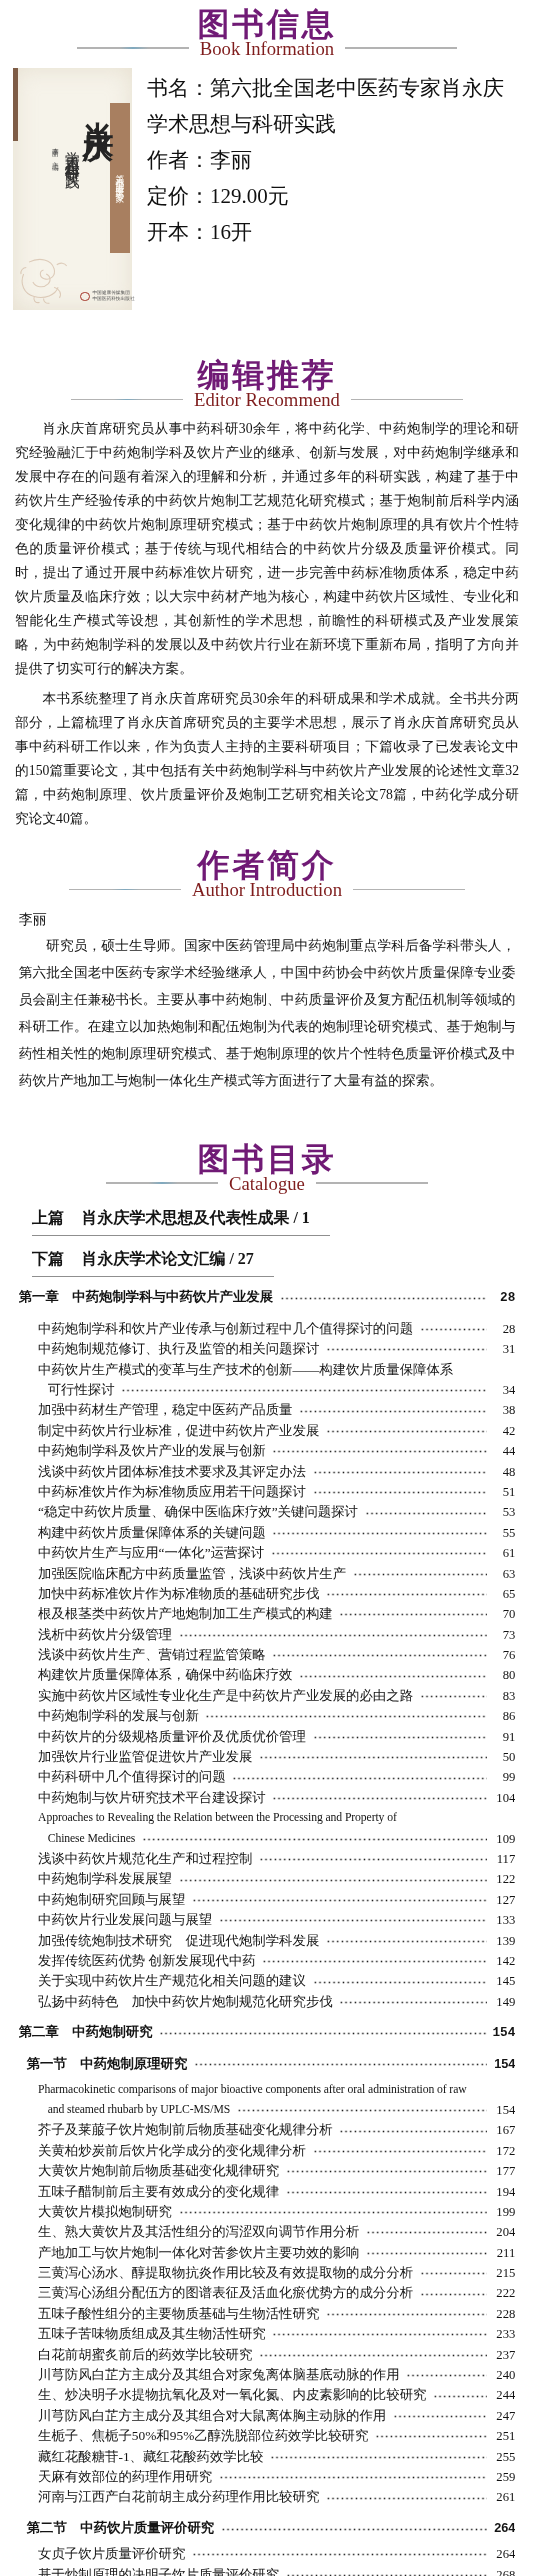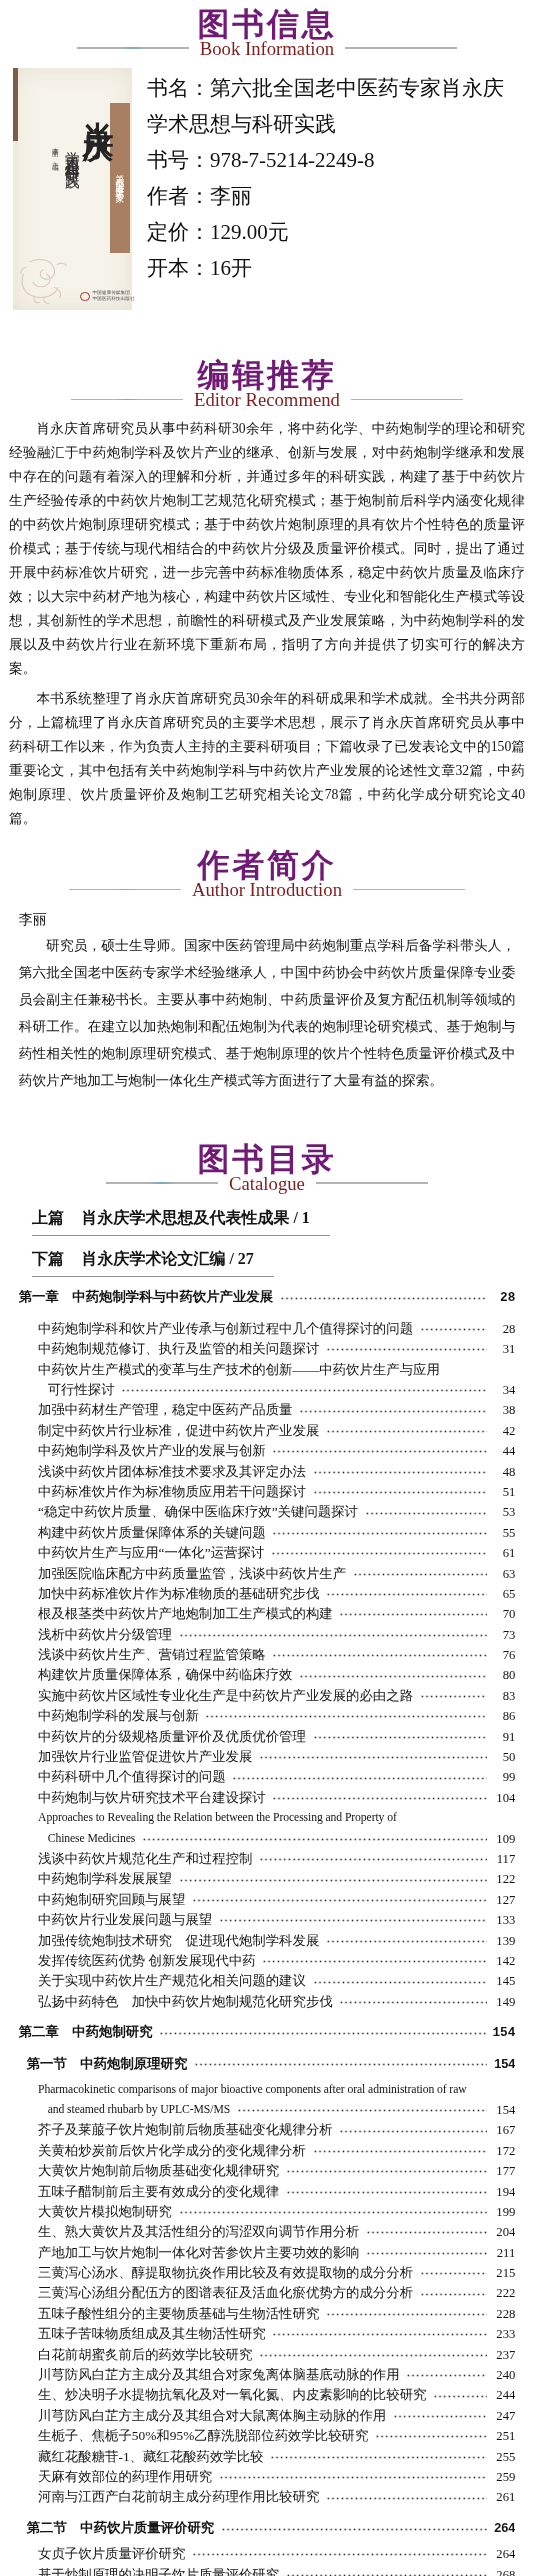--- a/index.html
+++ b/index.html
@@ -40,21 +40,21 @@
     font-size:6.7px;color:#474747;letter-spacing:2px;}
   .cover-ornament{position:absolute;left:4px;bottom:4px;opacity:.55;}
   .cover-pub{position:absolute;left:67px;bottom:8px;display:flex;align-items:center;}
   .pub-mark{width:7.3px;height:7.3px;border-radius:50%;flex:none;margin-right:2.7px;
     border:1.3px solid #a33327;}
   .pub-lines{font-size:4.7px;color:#555;line-height:6px;white-space:nowrap;}
   .fields{flex:1;padding:1.3px 0 0 14.7px;}
   .field{font-size:21px;line-height:36px;color:#101010;}
   
   .para{
-    padding:0 9px;font-size:13.7px;line-height:24px;
+    padding:0 15px;font-size:13.7px;line-height:24px;
     text-align:justify;text-indent:2em;color:#141414;margin:0 0 5.3px 0;
   }
   .author-name{padding:0 18.7px;font-size:14px;margin-top:10.7px;}
   .author-para{padding:0 18.7px;font-size:13.7px;line-height:27px;
     text-align:justify;text-indent:2em;margin-top:2.7px;}
   
   .part-row{padding:0 32px;margin-top:13.4px;}
   .part-inner{display:inline-block;font-weight:700;font-size:16px;
     border-bottom:1.3px solid #8f8f8f;padding:0 20px 6px 0;}
   .part-label{margin-right:17.4px;}
@@ -109,21 +109,20 @@
     <div class="cover-pub">
       <span class="pub-mark"></span>
       <span class="pub-lines">
         <span>中国健康传媒集团</span><br>
         <span>中国医药科技出版社</span>
       </span>
     </div>
   </div>
   <div class="fields">
     <div class="field"><span>书名：</span><span>第六批全国老中医药专家肖永庆学术思想与科研实践</span></div>
-    <div class="field"><span>书号：</span><span>978-7-5214-2249-8</span></div>
     <div class="field"><span>作者：</span><span>李丽</span></div>
     <div class="field"><span>定价：</span><span>129.00元</span></div>
     <div class="field"><span>开本：</span><span>16开</span></div>
   </div>
 </div>
 
 <div class="sec-head mt-lg">
   <div class="sh-cn">编辑推荐</div>
   <div class="sh-sub">
     <span class="sh-line left"></span>
@@ -175,21 +174,21 @@
       <span class="t">中药炮制学科和饮片产业传承与创新过程中几个值得探讨的问题</span>
       <span class="leader"></span>
       <span class="pg">28</span>
     </div>
     <div class="toc-row entry">
       <span class="t">中药炮制规范修订、执行及监管的相关问题探讨</span>
       <span class="leader"></span>
       <span class="pg">31</span>
     </div>
     <div class="toc-row entry">
-      <span class="t">中药饮片生产模式的变革与生产技术的创新——中药饮片生产与应用</span>
+      <span class="t">中药饮片生产模式的变革与生产技术的创新——构建饮片质量保障体系</span>
     </div>
     <div class="toc-row entry cont">
       <span class="t">可行性探讨</span>
       <span class="leader"></span>
       <span class="pg">34</span>
     </div>
     <div class="toc-row entry">
       <span class="t">加强中药材生产管理，稳定中医药产品质量</span>
       <span class="leader"></span>
       <span class="pg">38</span>

